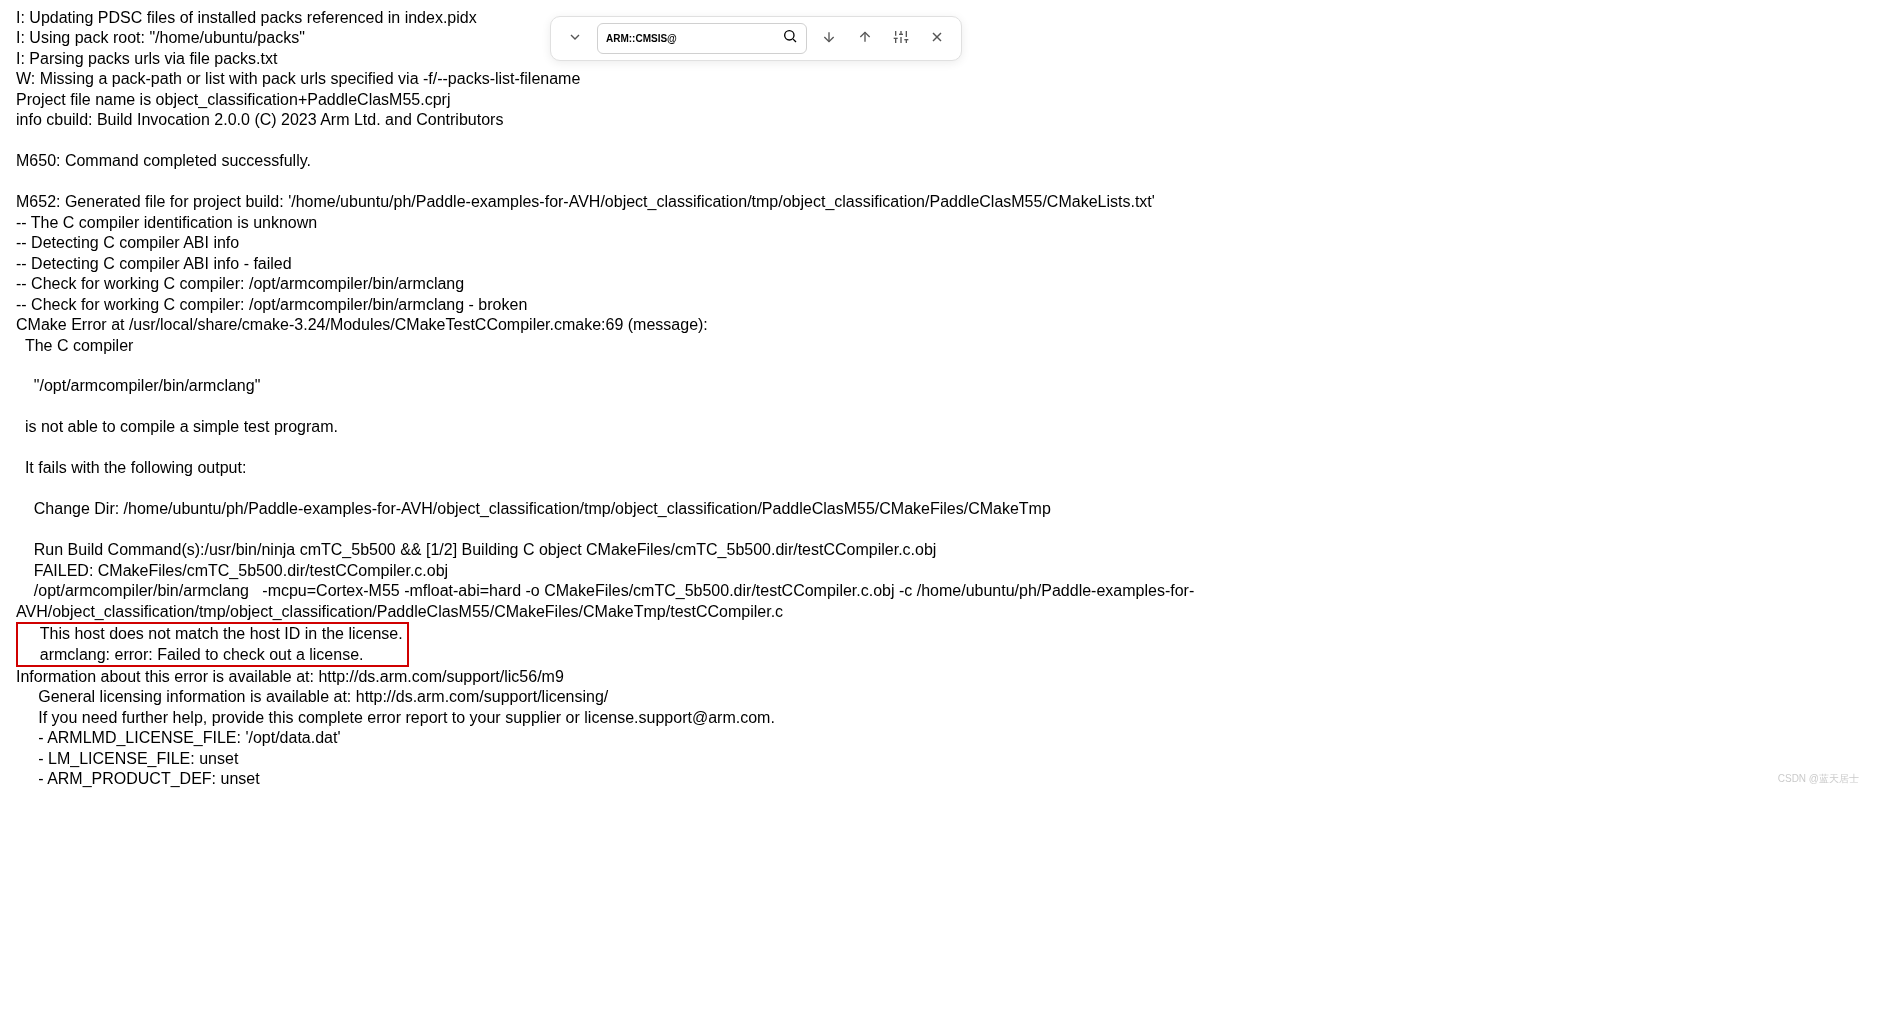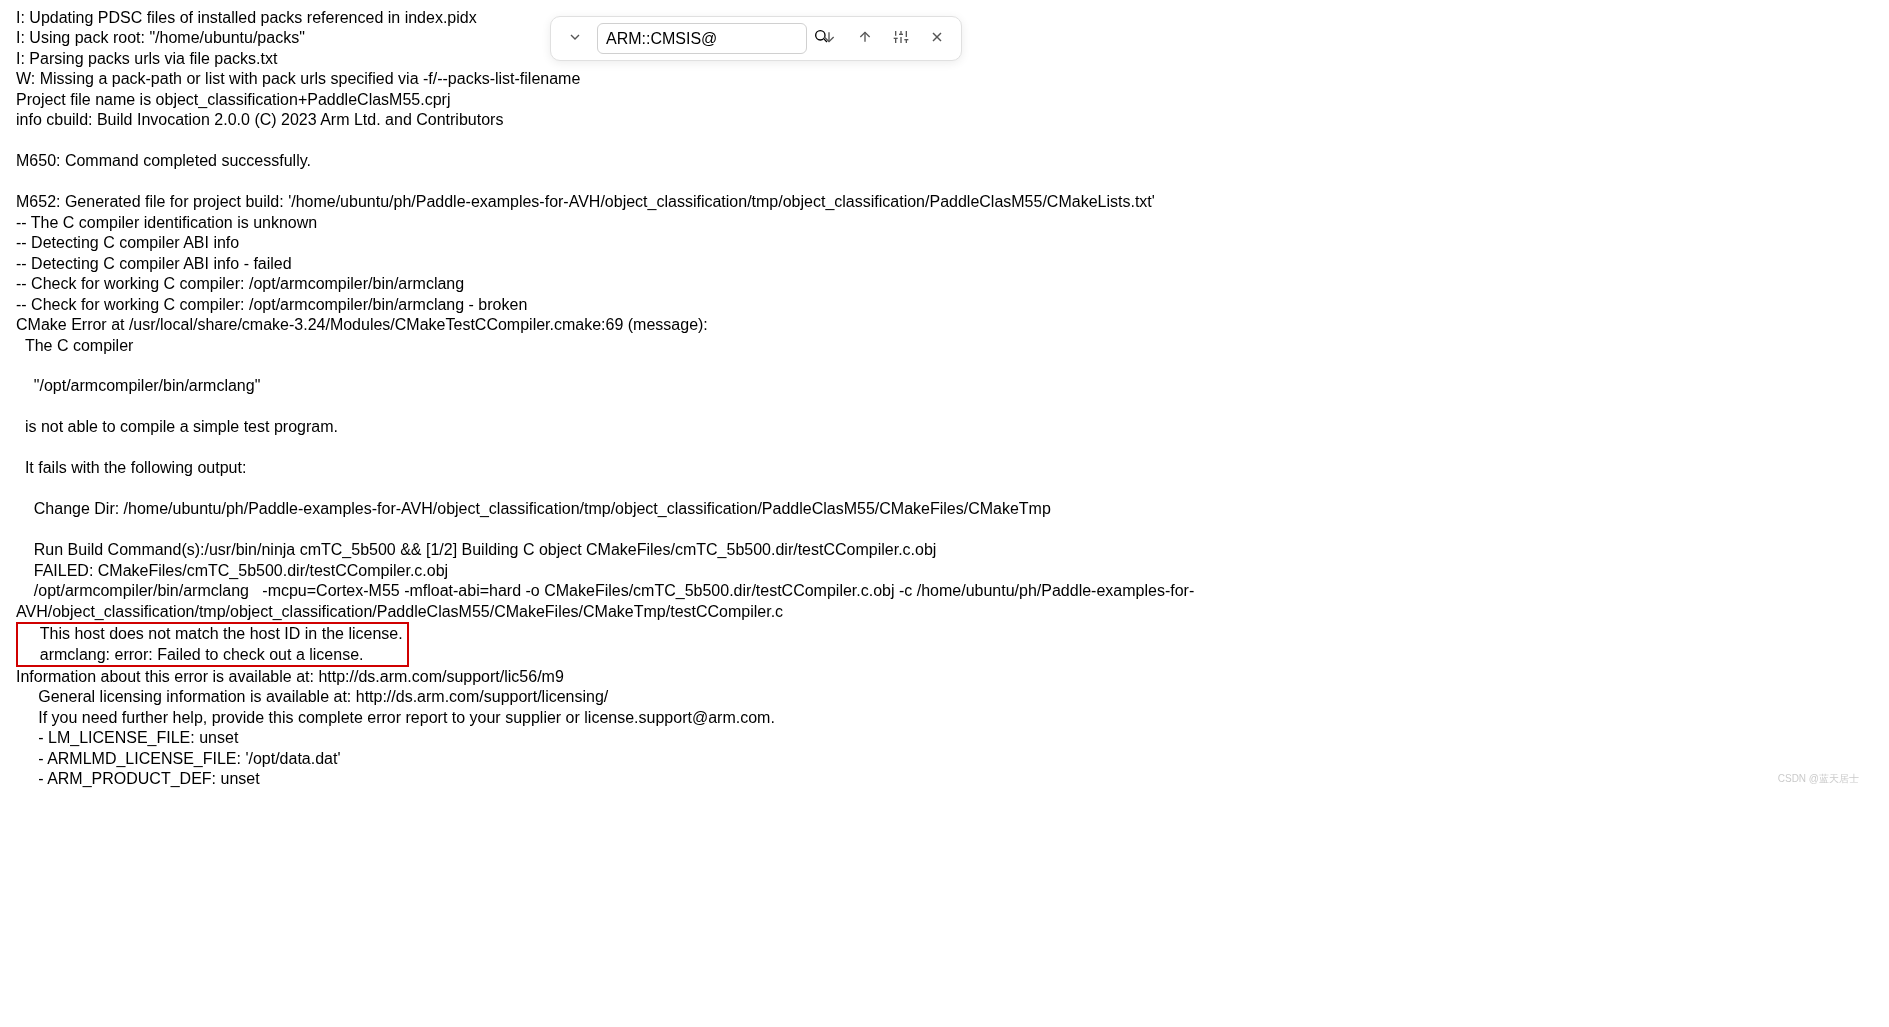--- a/index.html
+++ b/index.html
@@ -41,22 +41,23 @@
       align-items: center;
       border: 1px solid #d0d0d0;
       border-radius: 6px;
       padding: 4px 8px;
       width: 210px;
     }
     .find-input {
       border: none;
       outline: none;
       flex: 1;
-      font-size: 16px;
+      font-size: 10px;
       background: transparent;
+      font-weight: bold;
     }
     .find-bar .icon-btn {
       background: none;
       border: none;
       cursor: pointer;
       padding: 4px 6px;
       display: flex;
       align-items: center;
       color: #555;
     }
@@ -167,18 +168,18 @@
   <div class="log-line">    /opt/armcompiler/bin/armclang   -mcpu=Cortex-M55 -mfloat-abi=hard -o CMakeFiles/cmTC_5b500.dir/testCCompiler.c.obj -c /home/ubuntu/ph/Paddle-examples-for-AVH/object_classification/tmp/object_classification/PaddleClasM55/CMakeFiles/CMakeTmp/testCCompiler.c</div>
   <div>
     <span class="highlight-box">
       <div class="log-line">    This host does not match the host ID in the license.</div>
       <div class="log-line">    armclang: error: Failed to check out a license.</div>
     </span>
   </div>
   <div class="log-line">Information about this error is available at: http://ds.arm.com/support/lic56/m9</div>
   <div class="log-line">     General licensing information is available at: http://ds.arm.com/support/licensing/</div>
   <div class="log-line">     If you need further help, provide this complete error report to your supplier or license.support@arm.com.</div>
+  <div class="log-line">     - ARMLMD_LICENSE_FILE: '/opt/data.dat'</div>
   <div class="log-line">     - LM_LICENSE_FILE: unset</div>
-  <div class="log-line">     - ARMLMD_LICENSE_FILE: '/opt/data.dat'</div>
   <div class="log-line">     - ARM_PRODUCT_DEF: unset</div>
 </div>
 
 <div class="watermark">CSDN @蓝天居士</div>
 
 </body></html>

